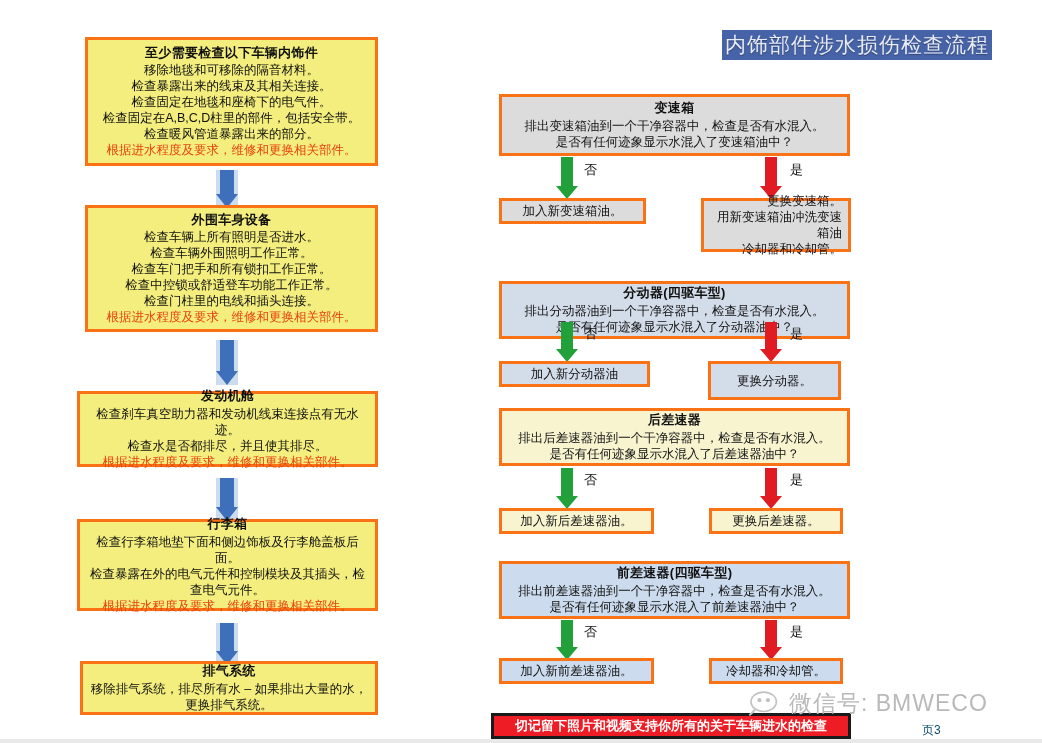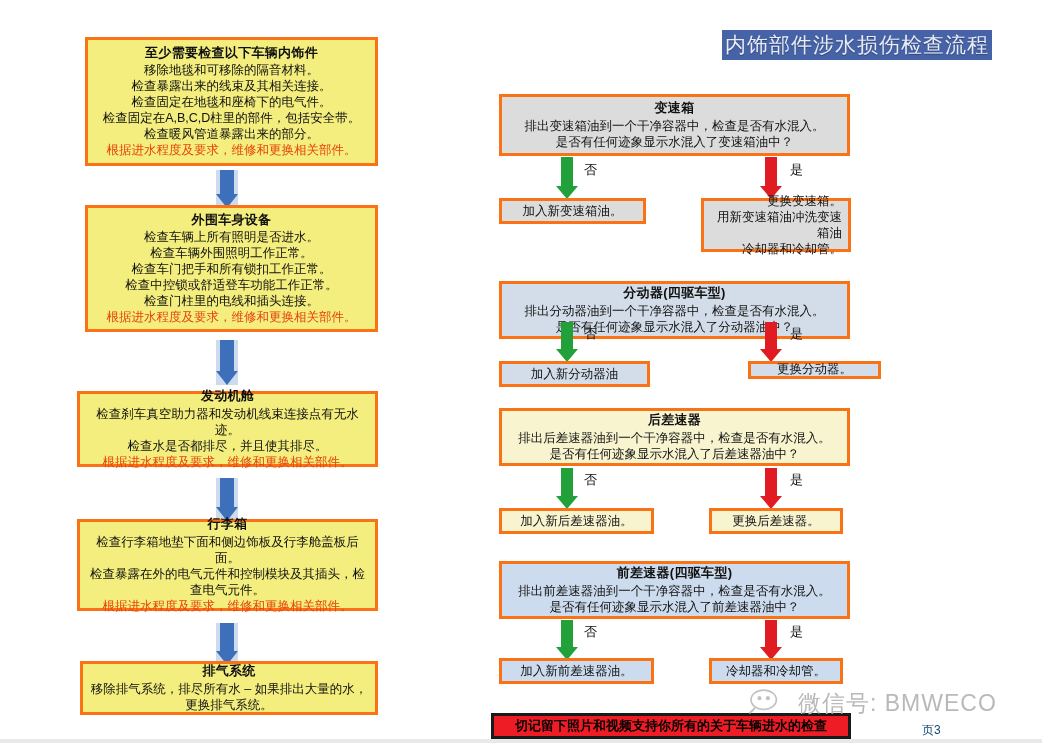--- a/index.html
+++ b/index.html
@@ -33,21 +33,21 @@
     margin-bottom:1px;
   }
   .box .ln{display:block;}
   .box .warn{color:#e8430f;}
   .yellow{background:#f3ee7d;}
   .cream{background:#f7f4cf;}
   .grey{background:#dcdcdc;}
   .bluegrey{background:#d3dde9;}
   .blue{background:#ccdcee;}
   .red{background:#ee1c25;border-color:#1a1a1a;}
-  .red .ln{color:#000000;font-weight:bold;font-size:13px;}
+  .red .ln{color:#ffffff;font-weight:bold;font-size:13px;}
 
   
   .title-banner{
     position:absolute;
     box-sizing:border-box;
     background:#4763a8;
     color:#e8ecf7;
     font-size:21px;
     letter-spacing:1px;
     display:flex;align-items:center;justify-content:center;
@@ -73,21 +73,21 @@
   .lbl{
     position:absolute;font-size:13px;color:#111;
   }
 
   
   .watermark{
     position:absolute;
     color:#b9b9b9;
     font-size:23px;
     letter-spacing:1px;
-    display:flex;gap:19px;
+    display:flex;align-items:center;gap:10px;
     white-space:nowrap;
   }
   .wm-face{
     width:34px;height:27px;flex:0 0 auto;
   }
   .pagenum{
     position:absolute;
     font-size:12px;color:#0c4a6e;
   }
   .edge-line{position:absolute;background:#e9e9e9;}
@@ -199,21 +199,21 @@
   <span class="lbl" style="left:584px;top:325px;">否</span>
   <div class="arrow red2" style="left:760px;top:322px;width:22px;height:40px;">
     <div class="shaft" style="width:12px;height:27px;"></div>
     <div class="head"></div>
   </div>
   <span class="lbl" style="left:790px;top:325px;">是</span>
 
   <div class="box bluegrey" style="left:499px;top:361px;width:151px;height:26px;">
     <span class="ln">加入新分动器油</span>
   </div>
-  <div class="box bluegrey" style="left:748px;top:361px;width:133px;height:18px;font-family:Liberation Mono, monospace;">
+  <div class="box bluegrey" style="left:708px;top:361px;width:133px;height:39px;">
     <span class="ln">更换分动器。</span>
   </div>
 
   <div class="box cream" style="left:499px;top:408px;width:351px;height:58px;">
     <span class="hd">后差速器</span>
     <span class="ln">排出后差速器油到一个干净容器中，检查是否有水混入。</span>
     <span class="ln">是否有任何迹象显示水混入了后差速器油中？</span>
   </div>
   <div class="arrow green" style="left:556px;top:468px;width:22px;height:41px;">
     <div class="shaft" style="width:12px;height:28px;"></div>

